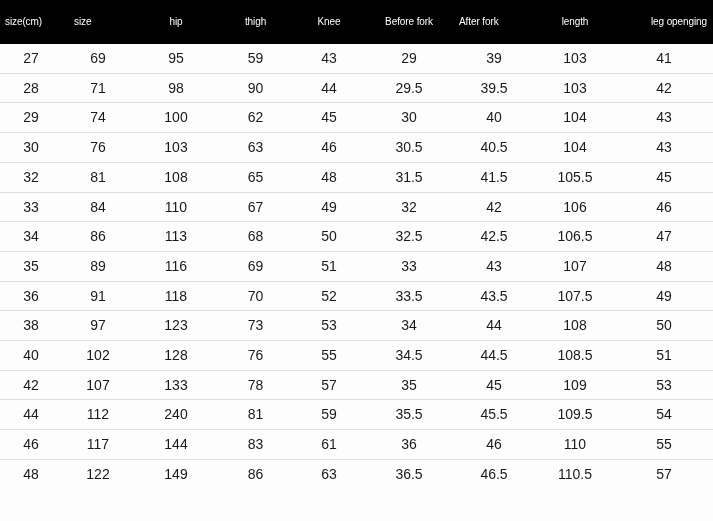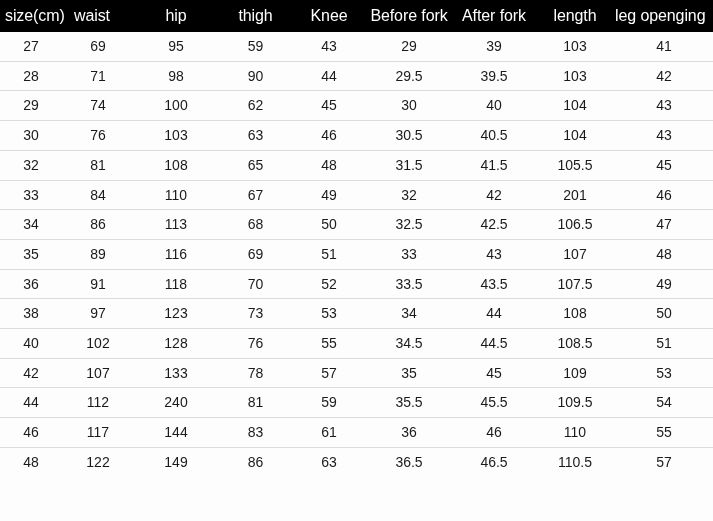--- a/index.html
+++ b/index.html
@@ -30,24 +30,24 @@
   }
 
   
   thead tr.header-row {
     background: #000000;
   }
   thead th {
     background: #000000;
     color: #ffffff;
     font-weight: 400;
-    font-size: 16px;
+    font-size: 10px;
     line-height: 1;
     height: 32px;
-    padding: 0;
+    padding: 6px;
     white-space: nowrap;
     vertical-align: middle;
     letter-spacing: -0.1px;
   }
 
   
   tbody tr.data-row {
     background: #fdfdfd;
     height: 28.7px;
   }
@@ -78,23 +78,23 @@
   col.c-length { width: 80px; }
   col.c-legop  { width: 98px; }
 
   
   th.h-size   { text-align: left;   padding-left: 5px; }
   th.h-waist  { text-align: left;   padding-left: 12px; }
   th.h-hip    { text-align: center; }
   th.h-thigh  { text-align: center; }
   th.h-knee   { text-align: center; }
   th.h-before { text-align: center; }
-  th.h-after  { text-align: center; }
+  th.h-after  { text-align: left; }
   th.h-length { text-align: center; }
-  th.h-legop  { text-align: left; }
+  th.h-legop  { text-align: right; }
 
   td.d-size   { text-align: center; margin-left: 44px; }
   td.d-waist  { text-align: center; }
 </style>
 </head>
 <body>
 
 <div id="size-chart">
   <table class="chart">
     <colgroup>
@@ -104,21 +104,21 @@
       <col class="c-thigh">
       <col class="c-knee">
       <col class="c-before">
       <col class="c-after">
       <col class="c-length">
       <col class="c-legop">
     </colgroup>
     <thead>
       <tr class="header-row">
         <th class="h-size">size(cm)</th>
-        <th class="h-waist">waist</th>
+        <th class="h-waist">size</th>
         <th class="h-hip">hip</th>
         <th class="h-thigh">thigh</th>
         <th class="h-knee">Knee</th>
         <th class="h-before">Before fork</th>
         <th class="h-after">After fork</th>
         <th class="h-length">length</th>
         <th class="h-legop">leg openging</th>
       </tr>
     </thead>
     <tbody id="table-body">
@@ -178,21 +178,21 @@
           <td>45</td>
         </tr>
         <tr class="data-row">
           <td class="d-size">33</td>
           <td class="d-waist">84</td>
           <td>110</td>
           <td>67</td>
           <td>49</td>
           <td>32</td>
           <td>42</td>
-          <td>201</td>
+          <td>106</td>
           <td>46</td>
         </tr>
         <tr class="data-row">
           <td class="d-size">34</td>
           <td class="d-waist">86</td>
           <td>113</td>
           <td>68</td>
           <td>50</td>
           <td>32.5</td>
           <td>42.5</td>

